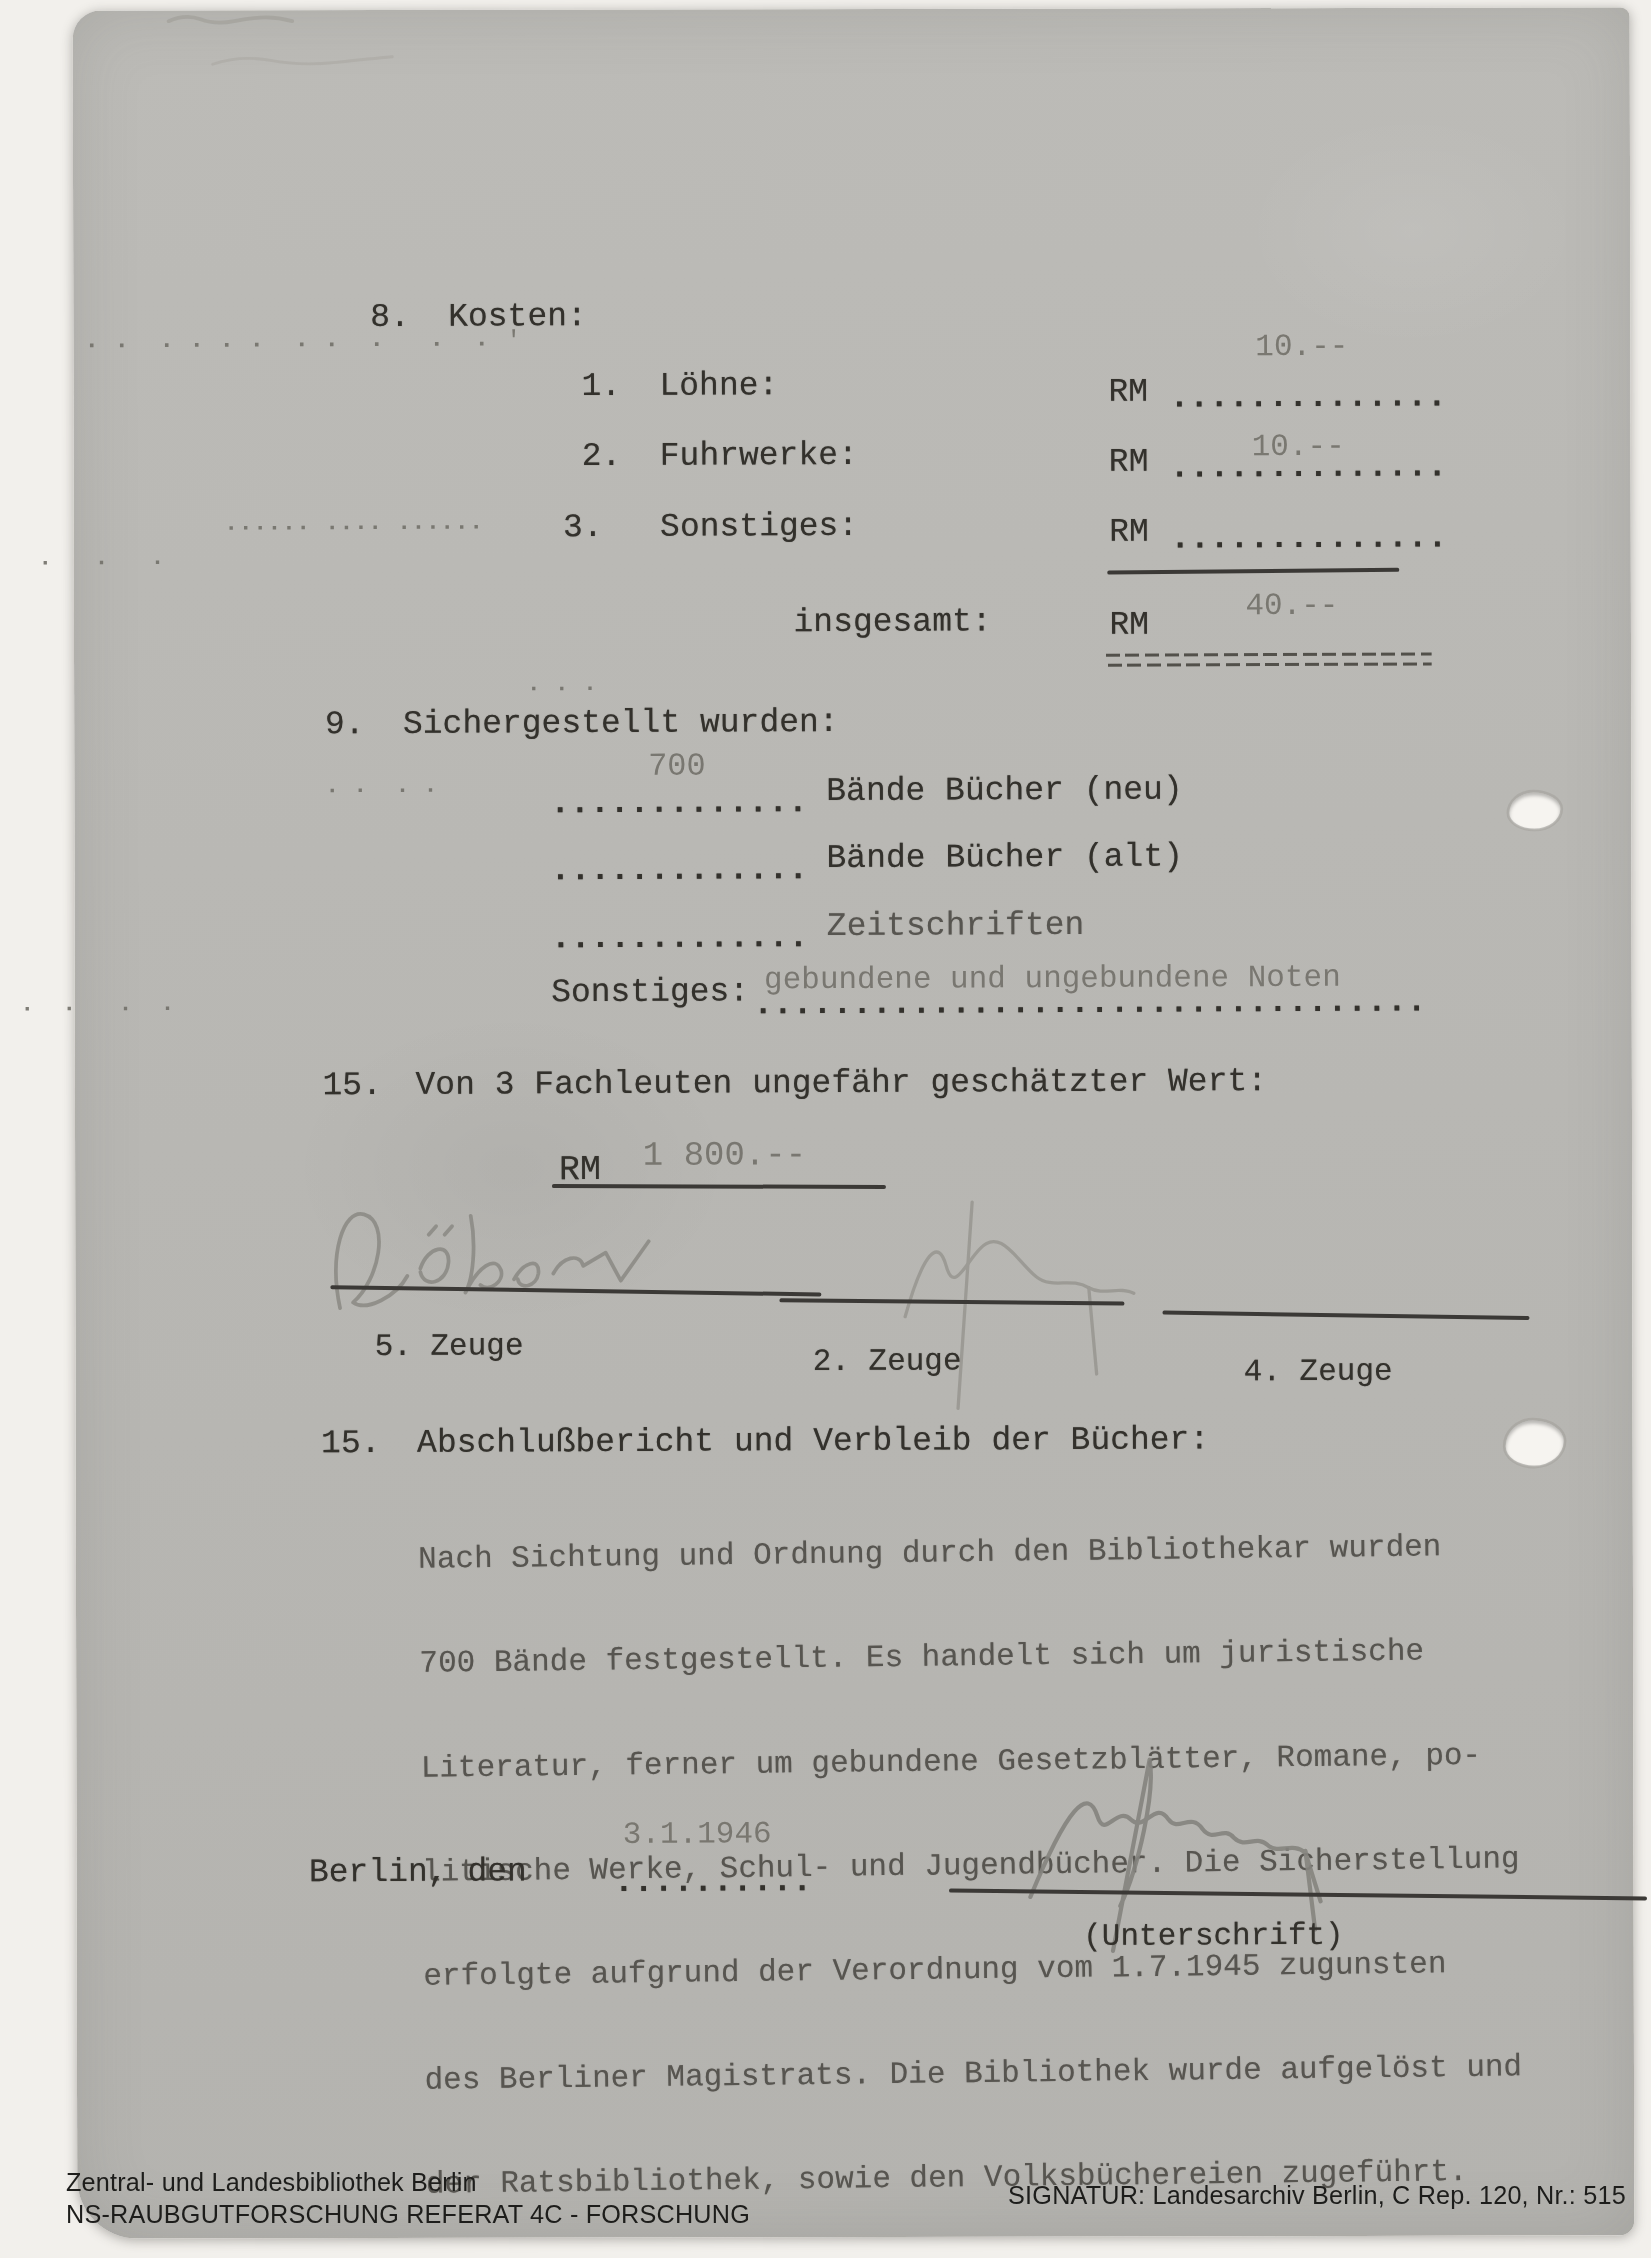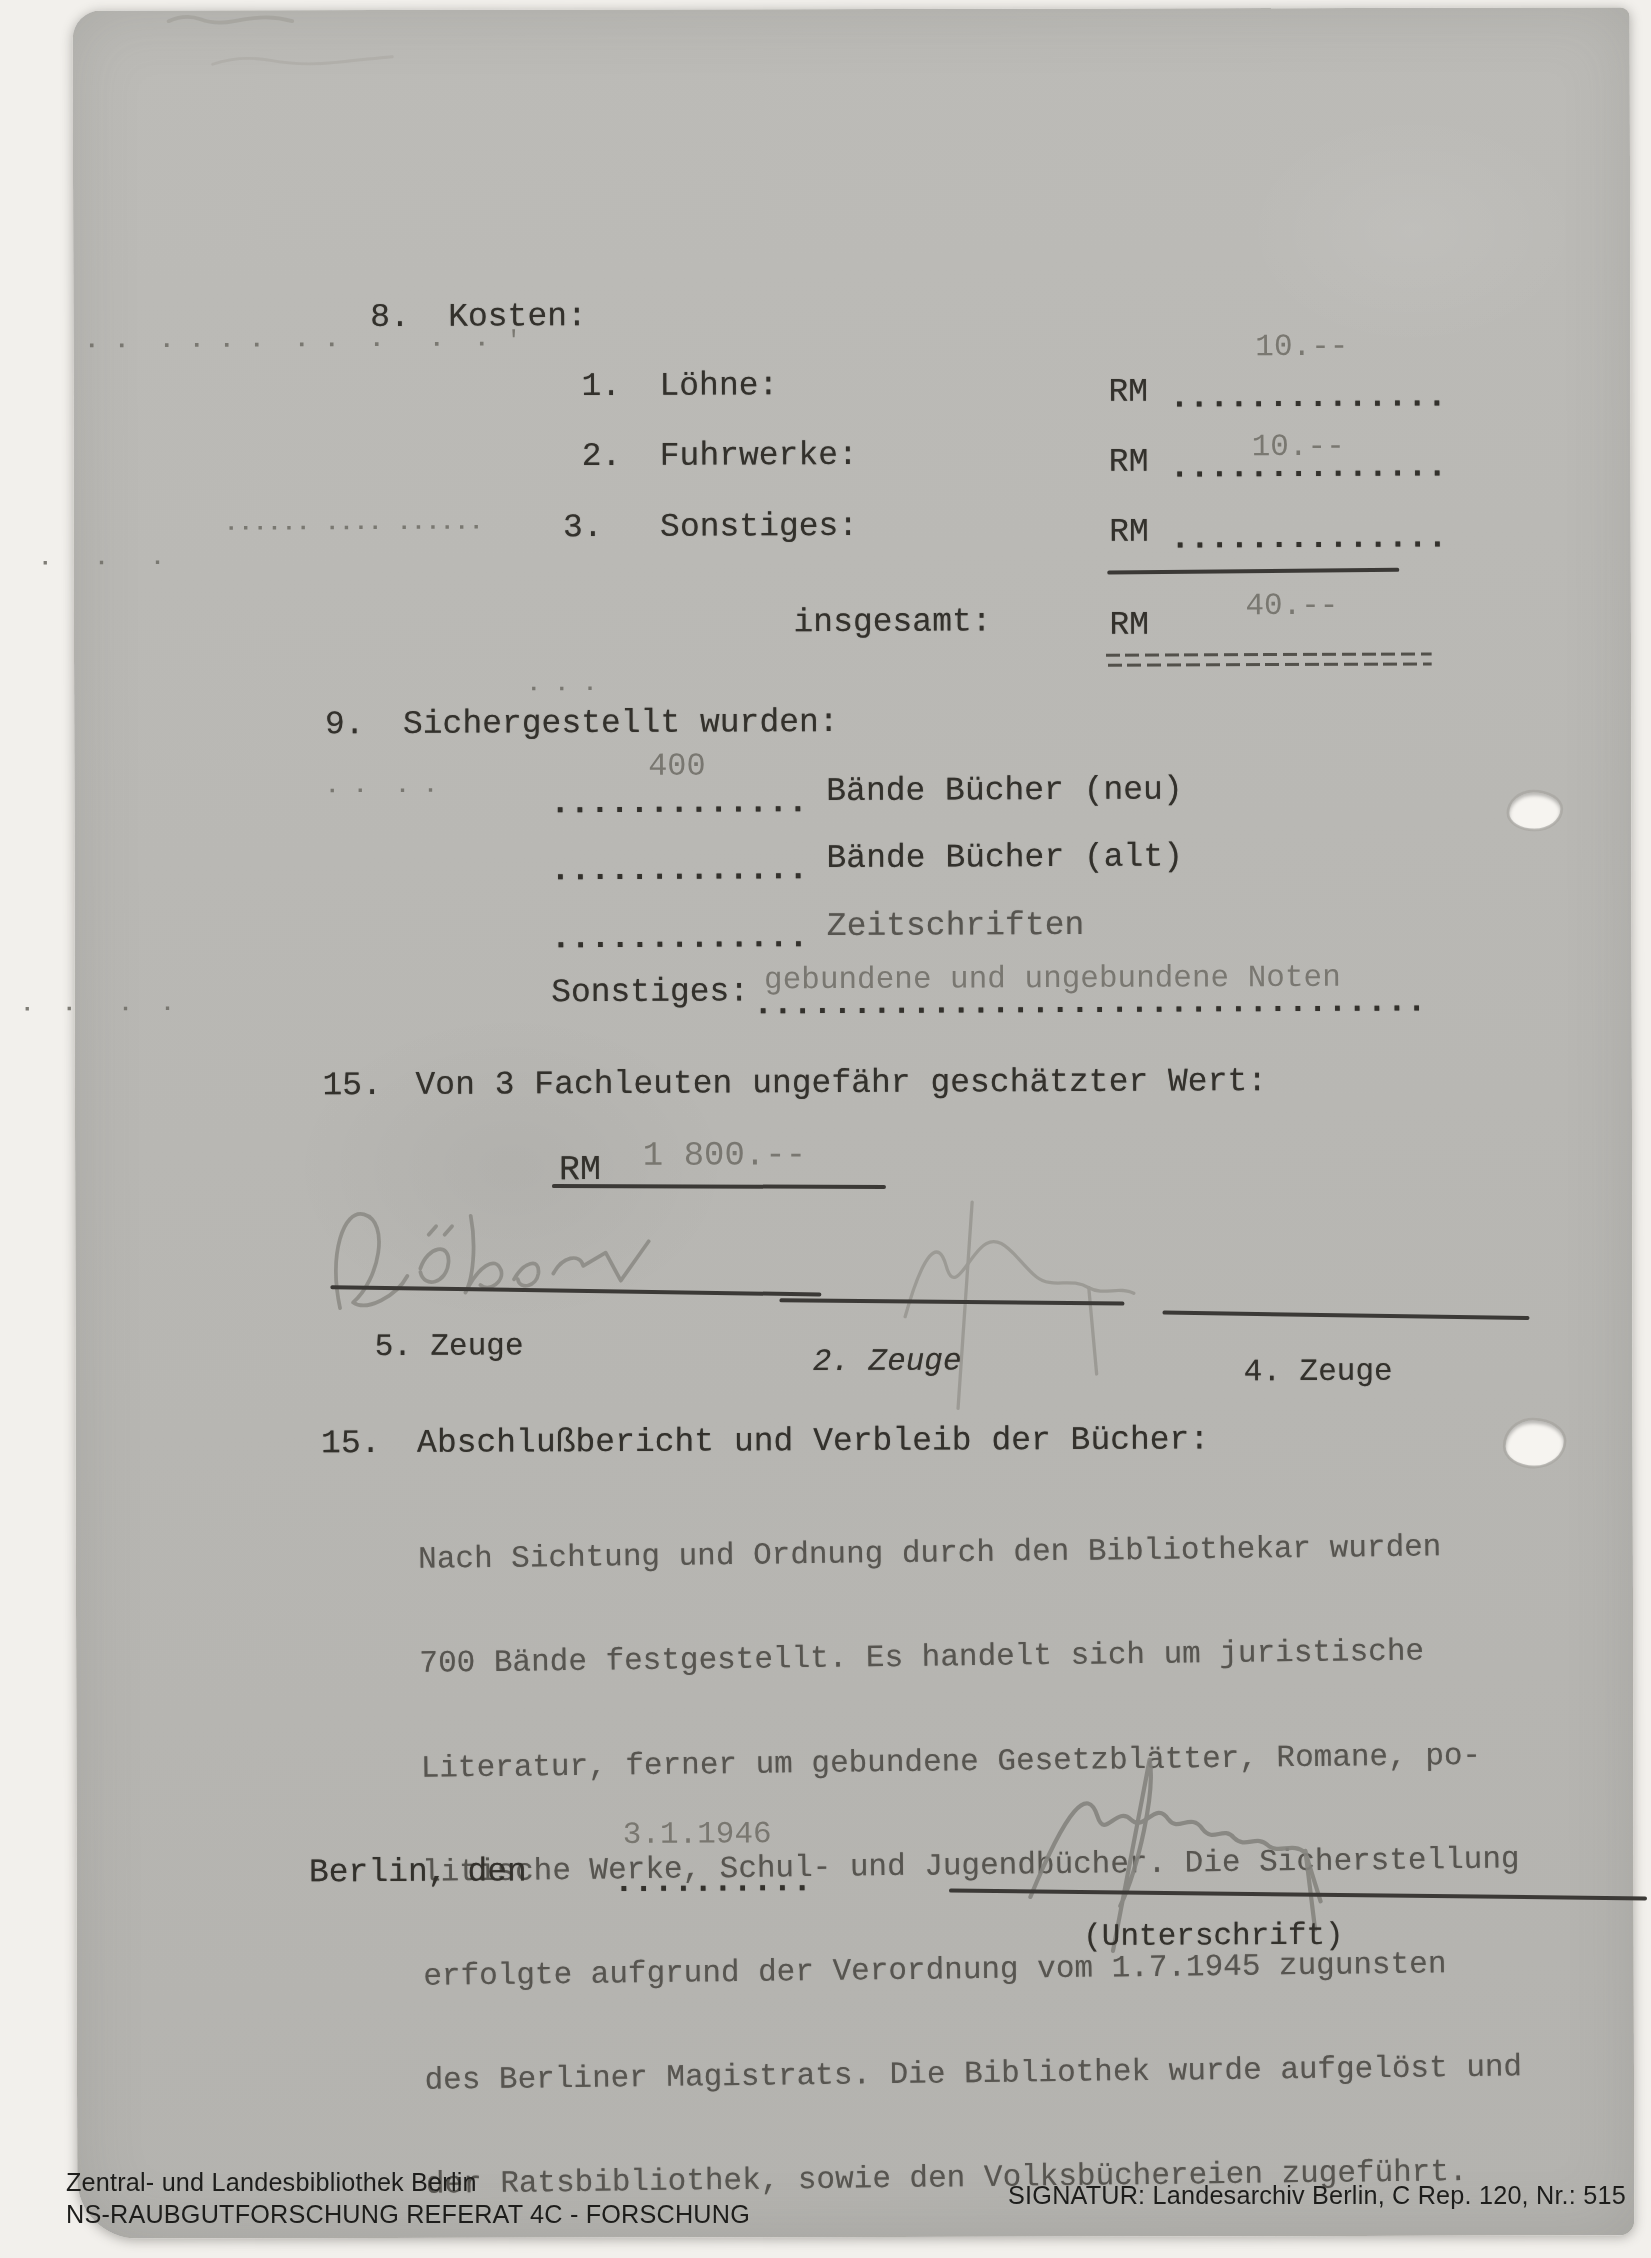--- a/index.html
+++ b/index.html
@@ -94,21 +94,21 @@
 
     <span class="t" style="left:792px;top:607px;">insgesamt:</span>
     <span class="t" style="left:1108px;top:611px;">RM</span>
     <span class="t faint sm" style="left:1244px;top:593px;">40.--</span>
     <div class="dbl" style="left:1104px;top:657px;width:326px;"></div>
     <div class="dbl" style="left:1106px;top:667px;width:324px;"></div>
 
     <span class="t" style="left:323px;top:707px;">9.</span>
     <span class="t" style="left:401px;top:707px;">Sichergestellt wurden:</span>
 
-    <span class="t faint" style="left:646px;top:750px;font-size:32px;">400</span>
+    <span class="t faint" style="left:646px;top:750px;font-size:32px;">700</span>
 
     <span class="t dots" style="left:548px;top:787px;">.............</span>
     <span class="t" style="left:824px;top:776px;">Bände Bücher (neu)</span>
 
     <span class="t dots" style="left:548px;top:854px;">.............</span>
     <span class="t" style="left:824px;top:843px;">Bände Bücher (alt)</span>
 
     <span class="t dots" style="left:548px;top:922px;">.............</span>
     <span class="t mid" style="left:824px;top:911px;">Zeitschriften</span>
 
@@ -140,21 +140,21 @@
         <path d="M128,6 L112,226"></path>
         <path d="M56,128 C76,58 92,44 100,74 C108,104 120,72 136,56 C158,32 176,70 196,86 C214,100 232,86 252,98 C268,107 284,96 300,104"></path>
         <path d="M252,98 L260,190"></path>
       </g>
     </svg>
     <div class="rule" style="left:775px;top:1300px;width:345px;transform:rotate(0.8deg);transform-origin:left;"></div>
 
     <div class="rule" style="left:1158px;top:1314px;width:367px;transform:rotate(1.1deg);transform-origin:left;"></div>
 
     <span class="t sm" style="left:370px;top:1330px;">5. Zeuge</span>
-    <span class="t sm" style="left:808px;top:1347px;font-style:italic;">2. Zeuge</span>
+    <span class="t sm" style="left:808px;top:1347px;">2. Zeuge</span>
     <span class="t sm" style="left:1239px;top:1359px;">4. Zeuge</span>
 
     <span class="t" style="left:316px;top:1426px;">15.</span>
     <span class="t" style="left:412px;top:1426px;">Abschlußbericht und Verbleib der Bücher:</span>
 
     <div class="t mid sm para" style="left:412px;top:1475px;transform:rotate(-0.45deg);transform-origin:left top;">
       <div>Nach Sichtung und Ordnung durch den Bibliothekar wurden</div>
       <div>700 Bände festgestellt. Es handelt sich um juristische</div>
       <div>Literatur, ferner um gebundene Gesetzblätter, Romane, po-</div>
       <div>litische Werke, Schul- und Jugendbücher. Die Sicherstellung</div>

